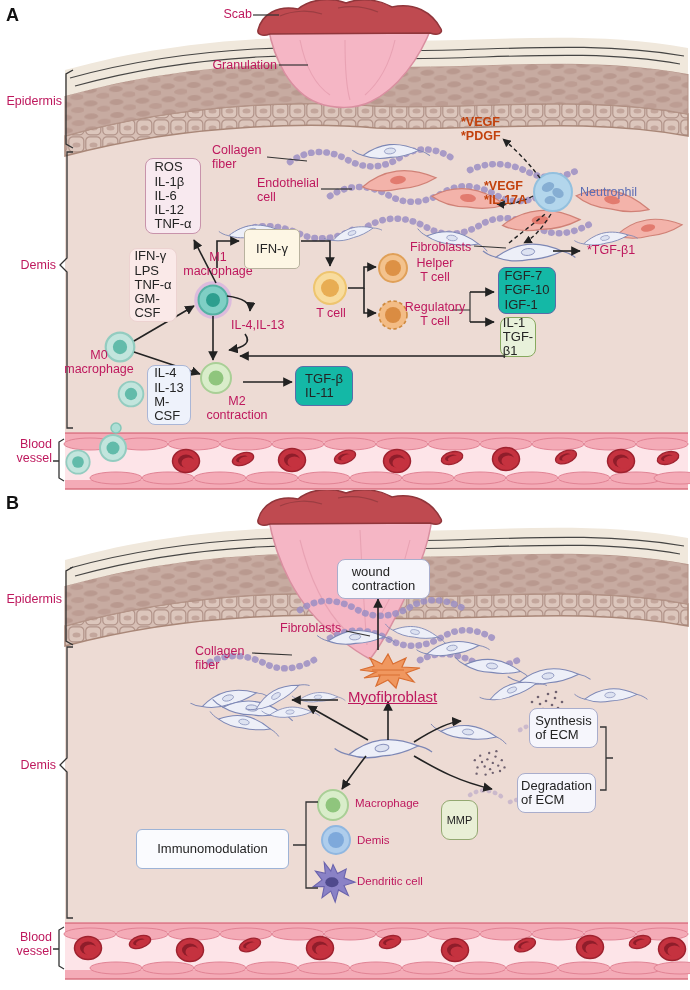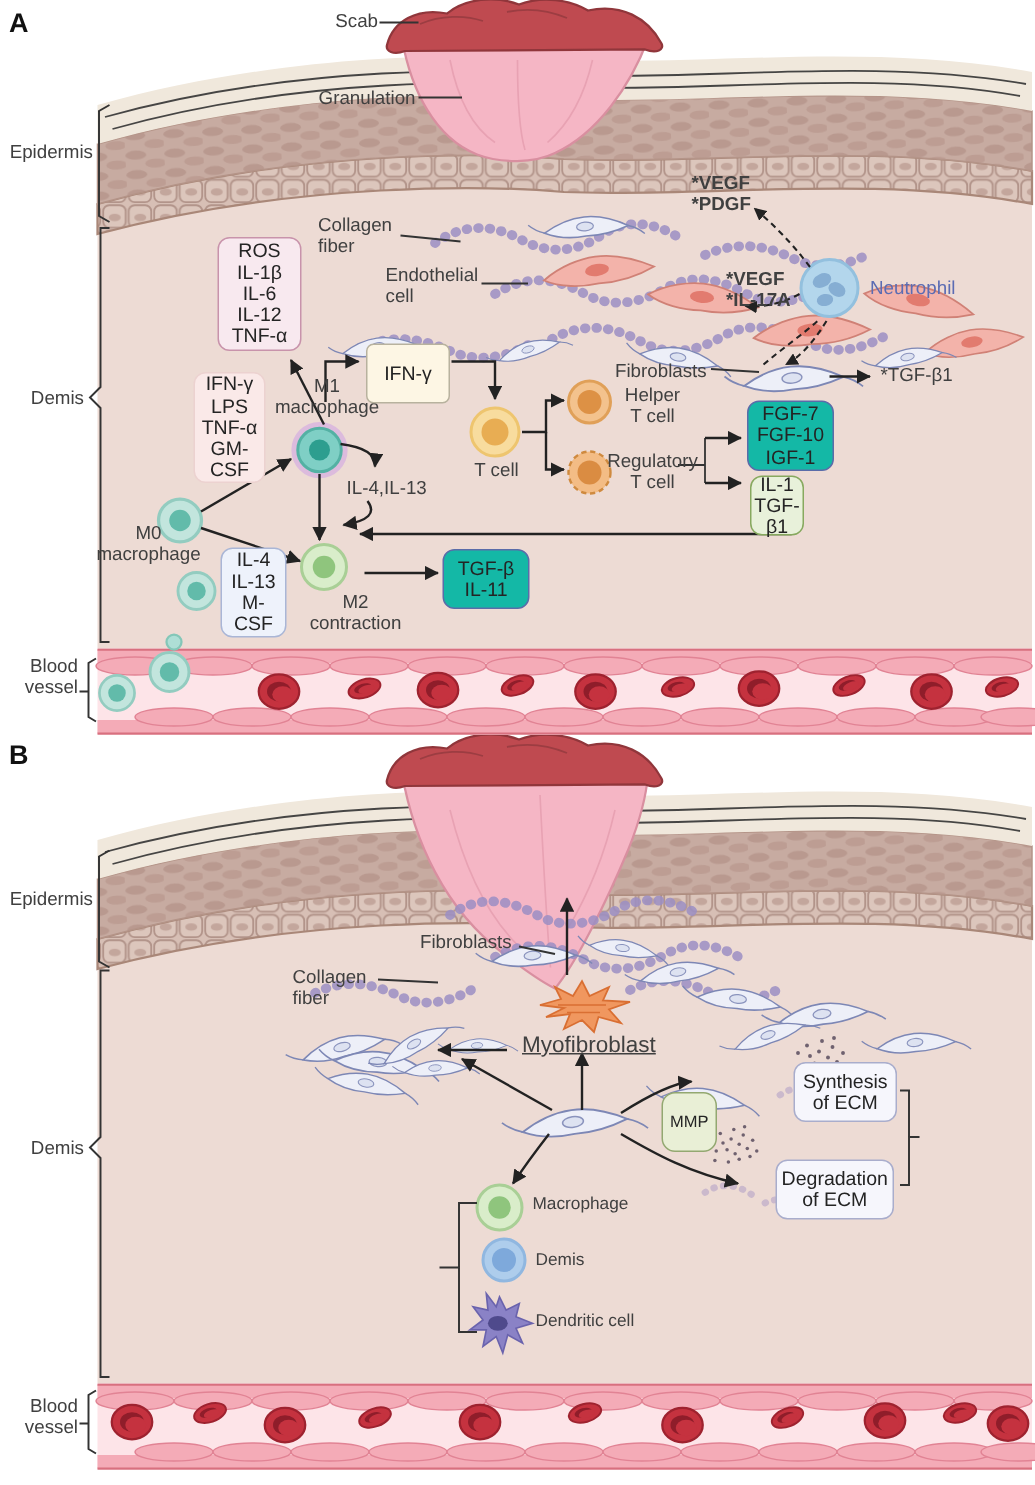--- a/index.html
+++ b/index.html
@@ -1,27 +1,27 @@
 <!DOCTYPE html>
 <html><head>
 <meta charset="utf-8">
 <style>
   html,body{margin:0;padding:0;background:#fff;}
   #fig{position:relative;width:690px;height:990px;background:#fff;overflow:hidden;
        font-family:"Liberation Sans",sans-serif;color:#242424;}
   svg{position:absolute;left:0;}
-  .lbl{position:absolute;font-size:12.5px;line-height:1.15;color:#404040;
+  .lbl{position:absolute;font-size:12.5px;line-height:1.15;color:#be185d;
        white-space:pre-line;text-align:center;}
   .lbl.la{text-align:left;} .lbl.ra{text-align:right;}
   .lbl.sm{font-size:15px;text-decoration:underline;} .lbl.md{font-size:11.5px;}
-  .lbl.mag{color:#404040;font-weight:bold;}
+  .lbl.mag{color:#c2410c;font-weight:bold;}
   .lbl.blu{color:#5b6cb3;}
   .panel-letter{position:absolute;font-size:18px;font-weight:bold;color:#111;}
   .box{position:absolute;display:flex;align-items:center;justify-content:center;
-       text-align:center;font-size:13px;line-height:1.1;white-space:pre-line;
+       text-align:left;font-size:13px;line-height:1.1;white-space:pre-line;
        border-radius:8px;padding:19px 3px;box-sizing:border-box;color:#242424;}
   .bx-pink{background:#f8e9ef;border:1.5px solid #c893ab;}
   .bx-palepink{background:#fae9e8;border:1px solid #ecd2d0;}
   .bx-cream{background:#fdf6e4;border:1.4px solid #b8b29e;border-radius:5px;}
   .bx-blue{background:#14b8a6;border:1.6px solid #5a6ca9;}
   .bx-bluelight{background:#eef2fb;border:1.4px solid #aab6d6;}
   .bx-green{background:#e8f1da;border:1.6px solid #87a95f;}
   .bx-lav{background:#f6f6fc;border:1.6px solid #a9adcc;}
   .bx-imm{background:#fafbfe;border:1.6px solid #9db3d6;border-radius:6px;}
   .bx-mmp{background:#e9efd6;border:1.4px solid #93a871;border-radius:9px;font-size:11px;}
@@ -462,26 +462,29 @@
 <div class="box bx-green" style="left:500px;top:317px;width:36px;height:31px">IL-1
 TGF-β1</div>
 
 <div class="panel-letter" style="left:6px;top:493px">B</div>
 
 <div class="lbl ra" style="left:0px;top:592px;width:62px">Epidermis</div>
 <div class="lbl ra" style="left:0px;top:758px;width:56px">Demis</div>
 <div class="lbl ra" style="left:2px;top:930px;width:50px">Blood
 vessel</div>
 
+<div class="box bx-lav" style="left:337px;top:559px;width:93px;height:35px">wound
+contraction</div>
 <div class="lbl la" style="left:280px;top:621px;width:64px">Fibroblasts</div>
 <div class="lbl la" style="left:195px;top:644px;width:56px">Collagen
 fiber</div>
 <div class="lbl sm" style="left:348px;top:688px;width:76px">Myofibroblast</div>
-<div class="box bx-mmp" style="left:441px;top:728px;width:37px;height:16px">MMP</div>
+<div class="box bx-mmp" style="left:441px;top:800px;width:37px;height:16px">MMP</div>
 <div class="box bx-lav" style="left:529px;top:708px;width:69px;height:39px">Synthesis
 of ECM</div>
 <div class="box bx-lav" style="left:517px;top:773px;width:79px;height:38px">Degradation
 of ECM</div>
 <div class="lbl la md" style="left:355px;top:797px;width:72px">Macrophage</div>
 <div class="lbl la md" style="left:357px;top:834px;width:50px">Demis</div>
 <div class="lbl la md" style="left:357px;top:875px;width:84px">Dendritic cell</div>
+<div class="box bx-imm" style="left:136px;top:829px;width:153px;height:23px">Immunomodulation</div>
 
 </div>
 
 </body></html>

